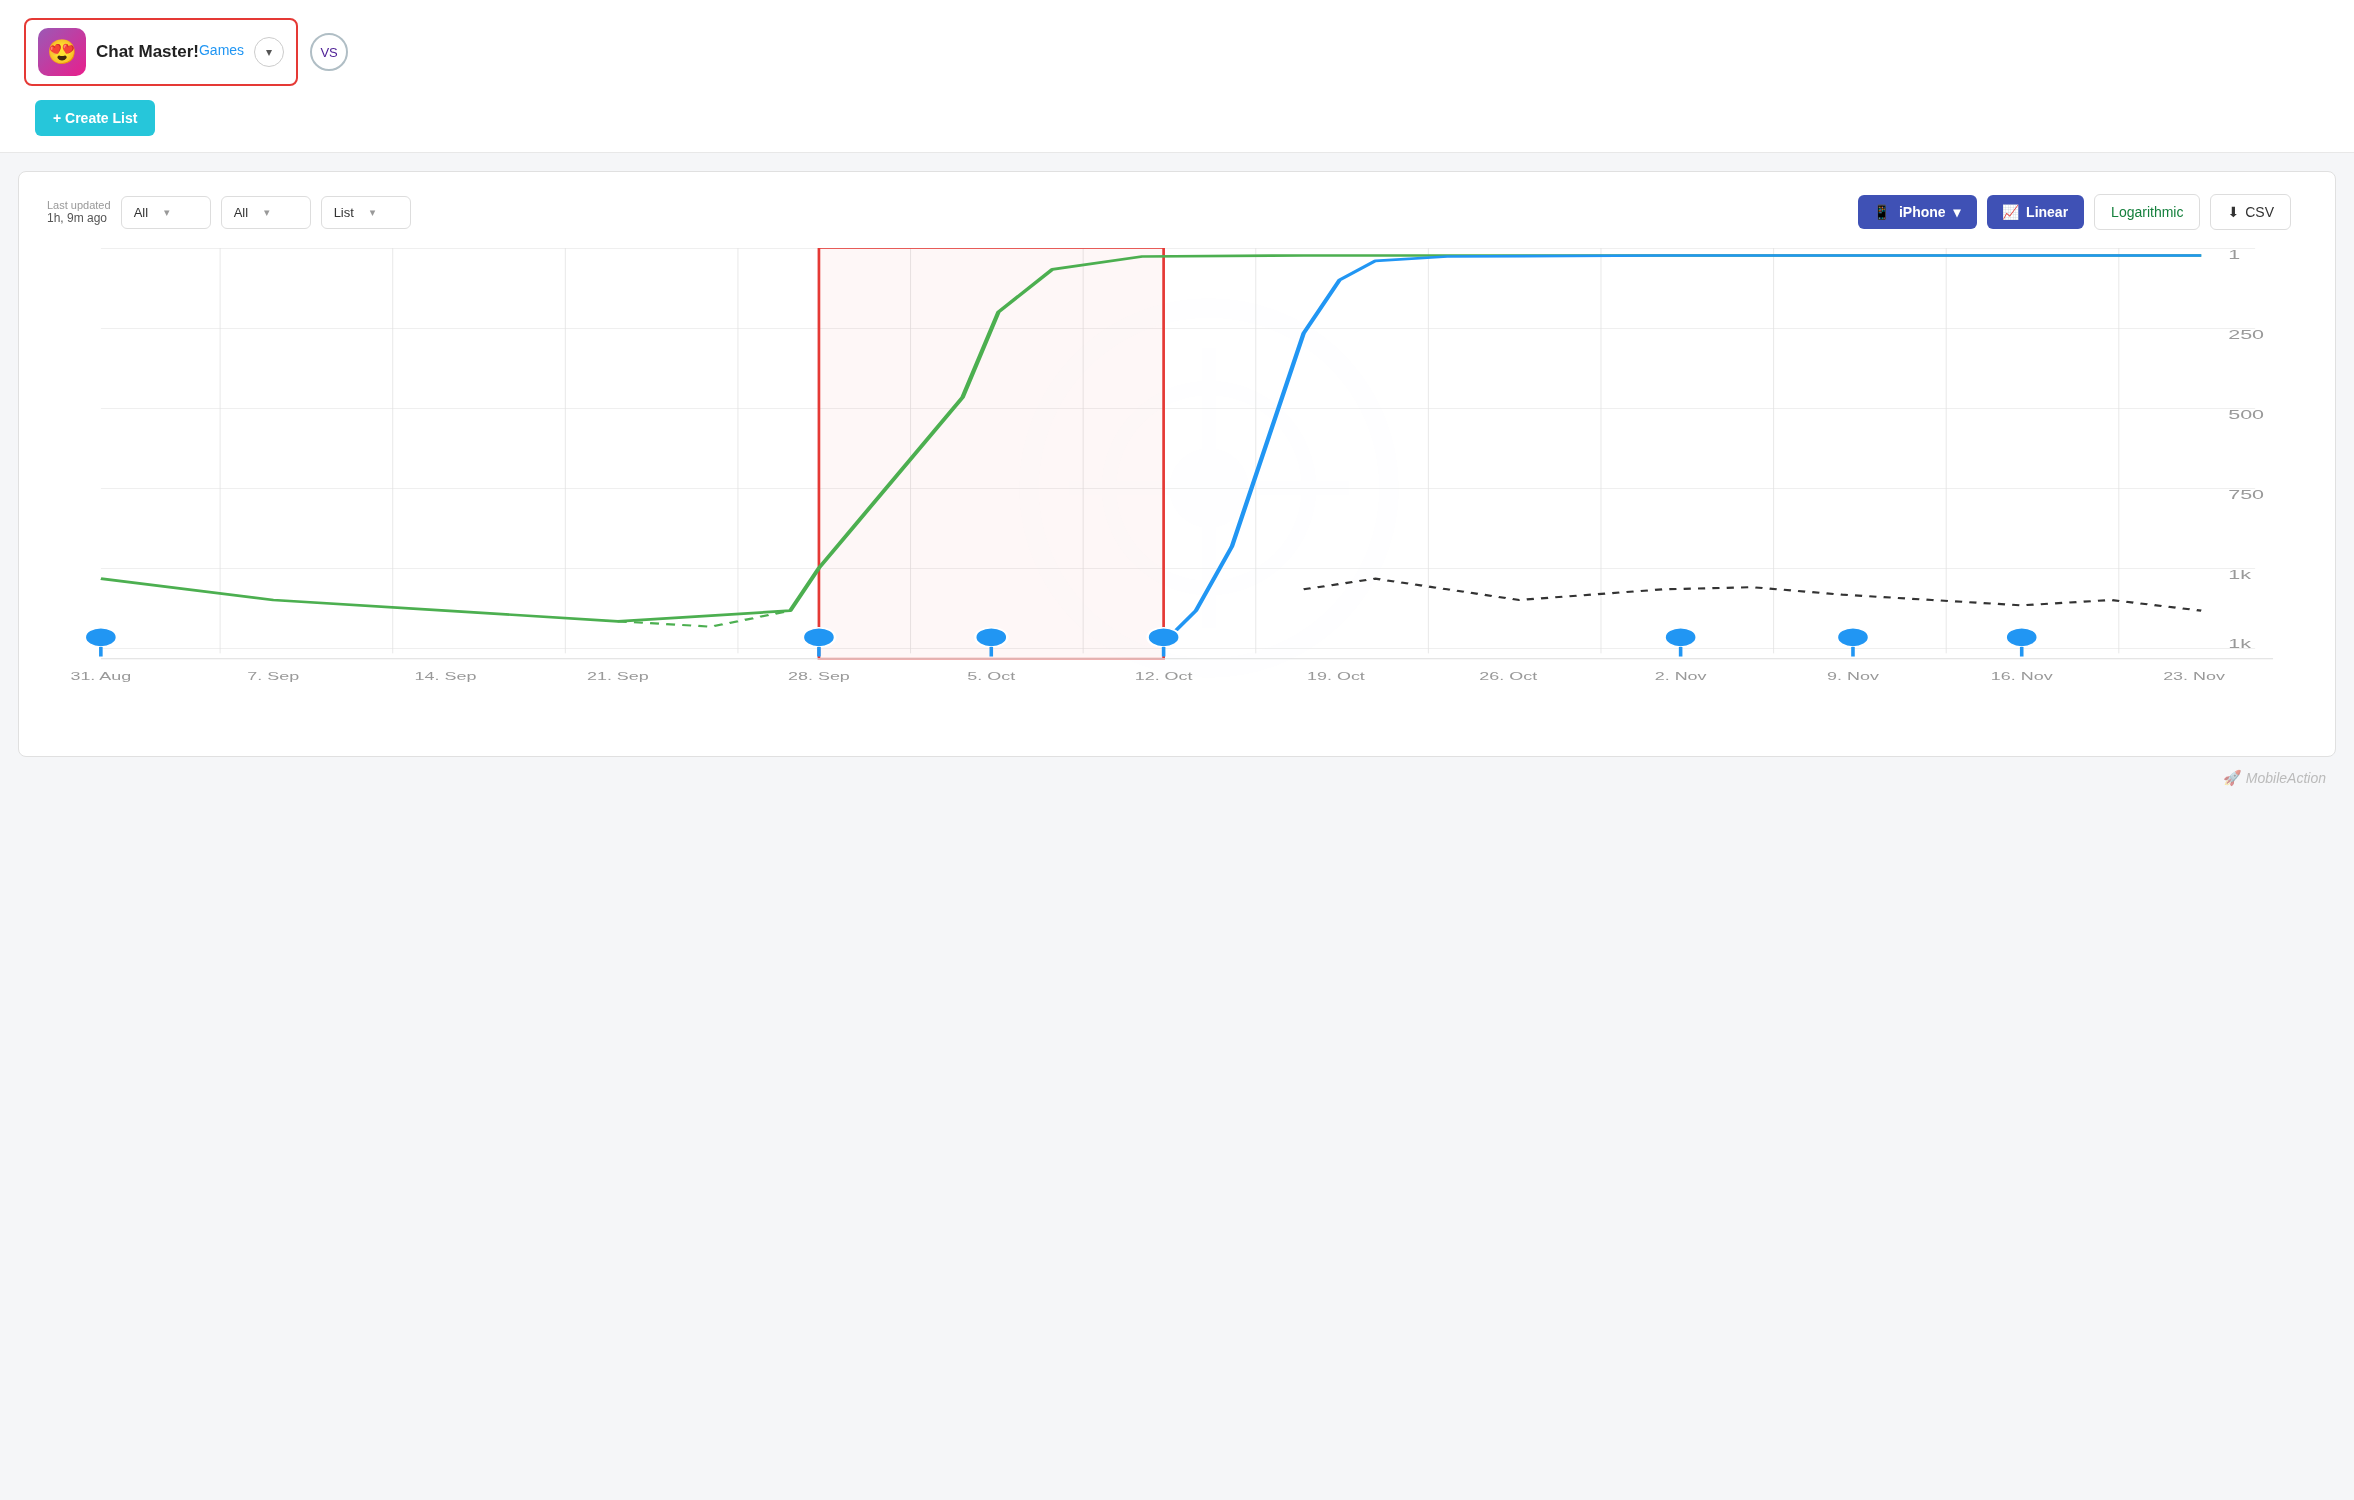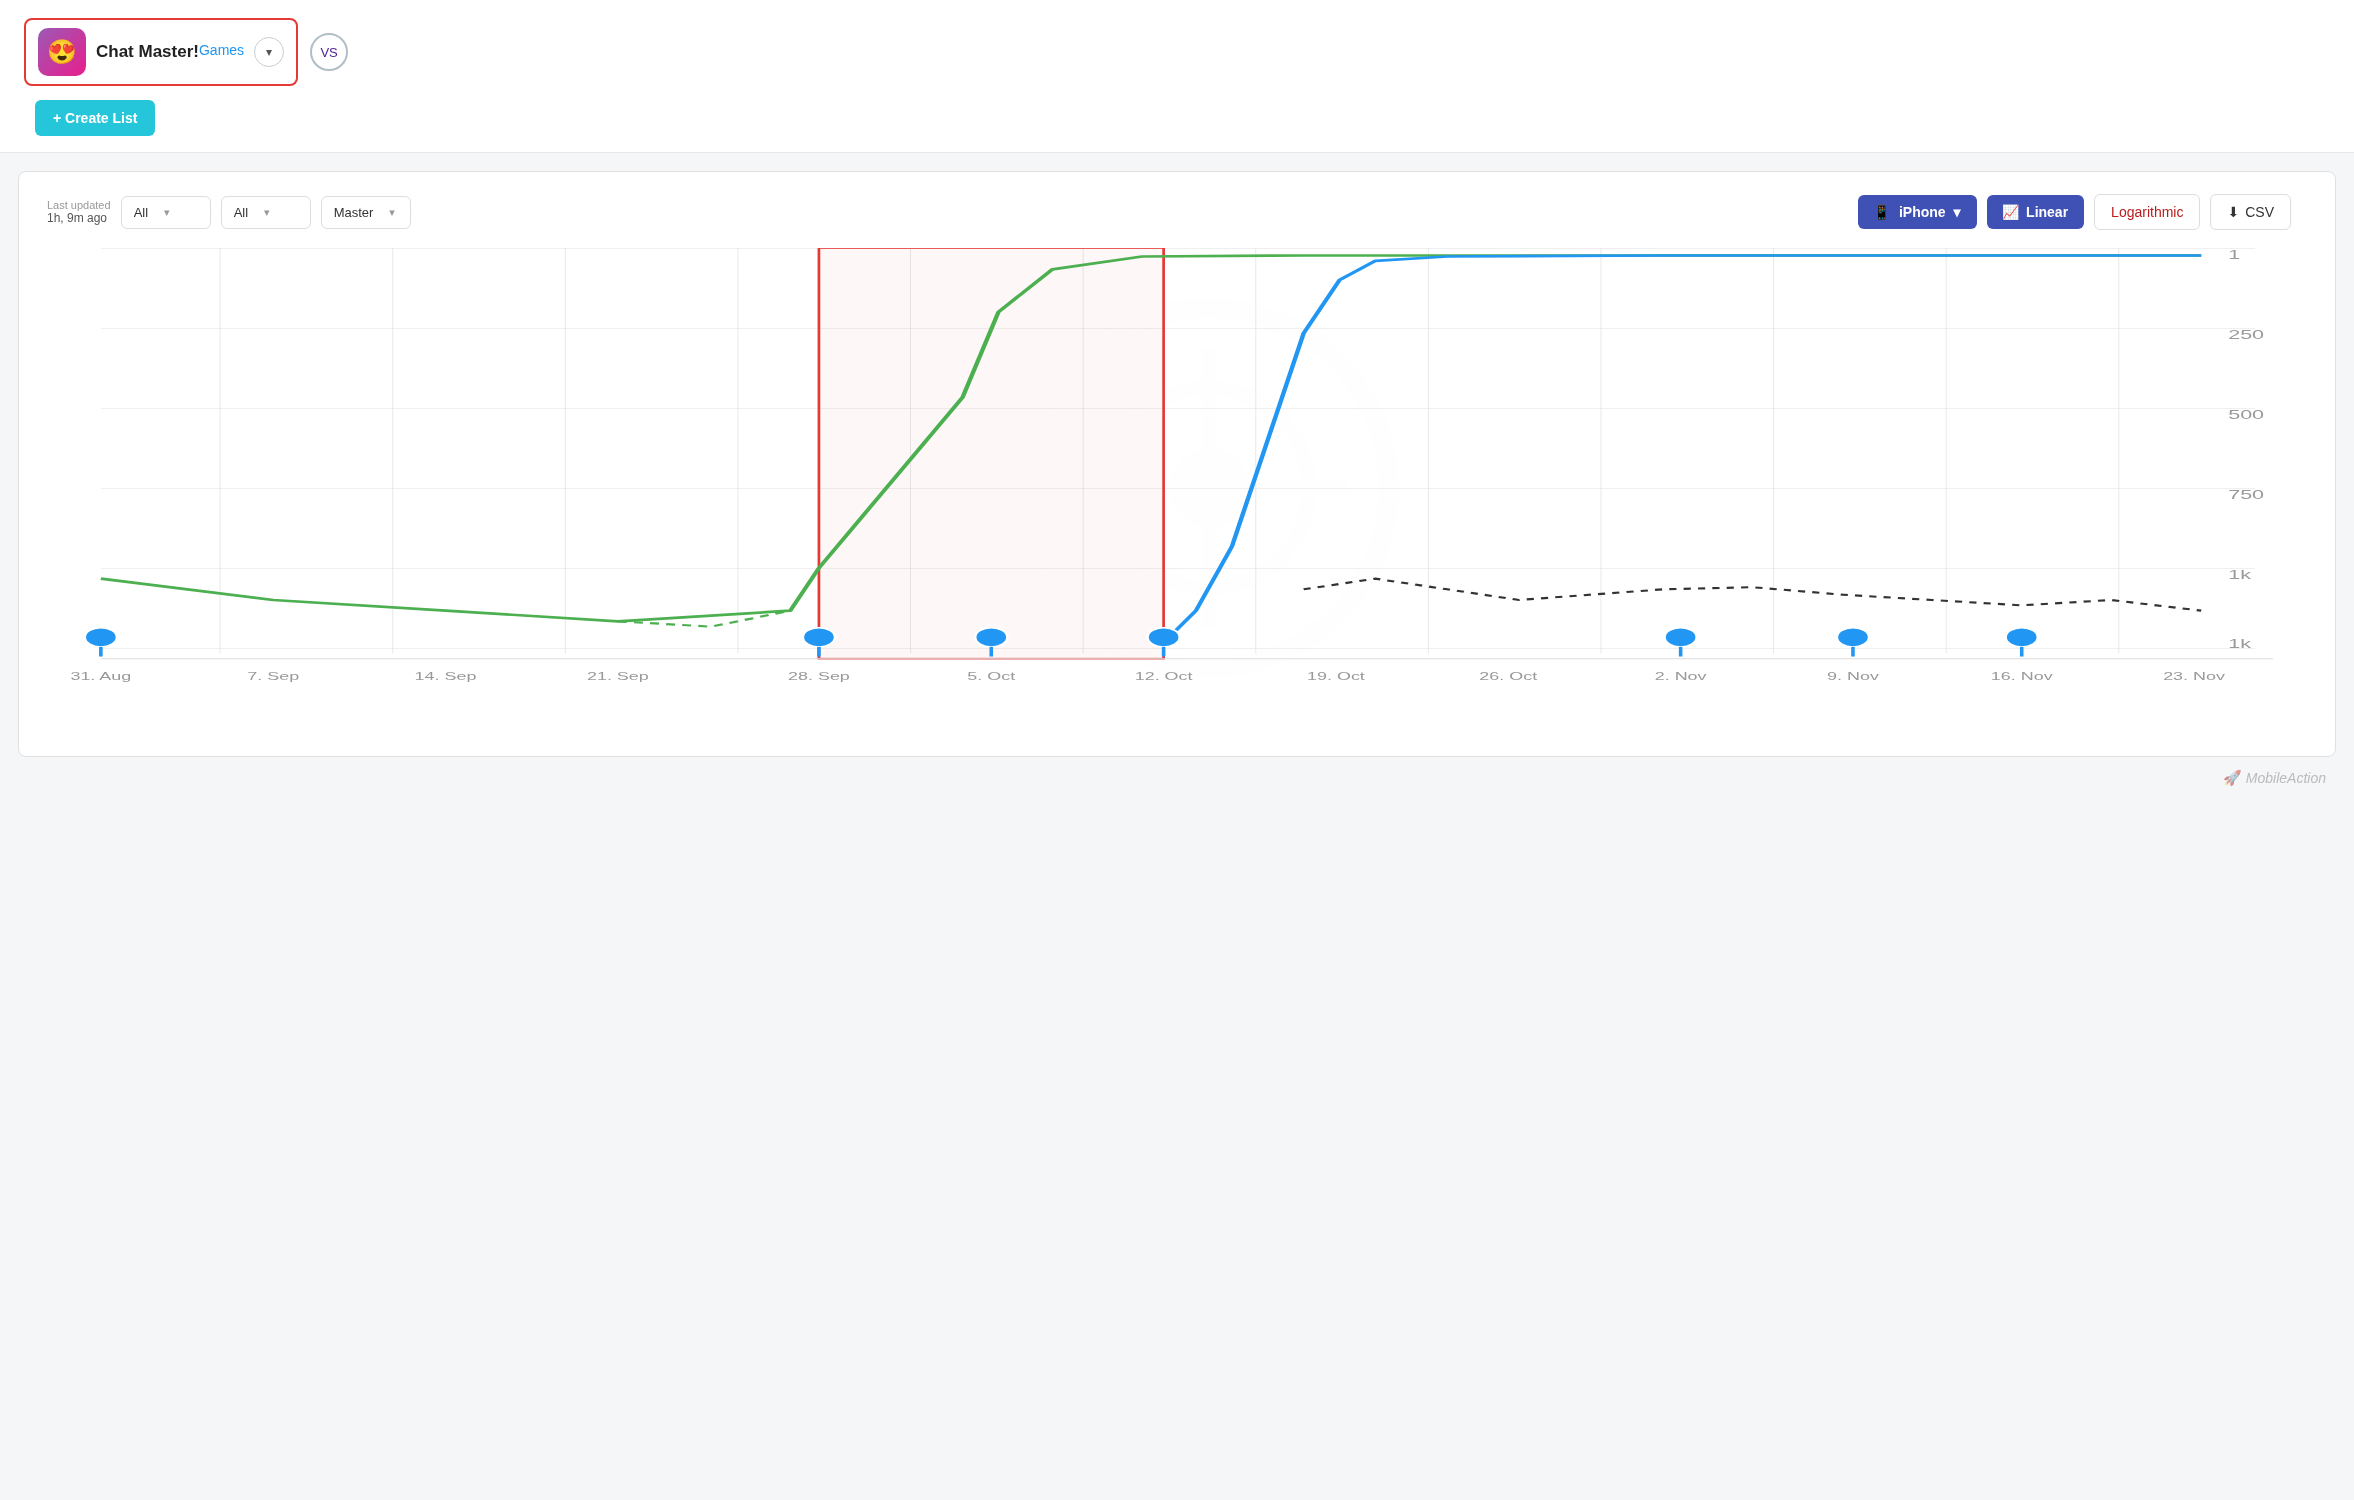--- a/index.html
+++ b/index.html
@@ -137,21 +137,21 @@
       font-size: 14px;
       font-weight: 600;
       cursor: pointer;
       display: flex;
       align-items: center;
       gap: 6px;
     }
 
     .log-btn {
       background: #fff;
-      color: #b91c1c;
+      color: #15803d;
       border: 1.5px solid #ddd;
       border-radius: 6px;
       padding: 9px 16px;
       font-size: 14px;
       cursor: pointer;
     }
 
     .csv-btn {
       background: #fff;
       color: #333;
@@ -235,21 +235,21 @@
       <span>All</span>
       <span class="filter-select-arrow">▾</span>
     </div>
 
     <div class="filter-select">
       <span>All</span>
       <span class="filter-select-arrow">▾</span>
     </div>
 
     <div class="filter-select">
-      <span>Master</span>
+      <span>List</span>
       <span class="filter-select-arrow">▾</span>
     </div>
 
     <div class="spacer"></div>
 
     <button class="iphone-btn">
       <span style="font-size:14px;">📱</span>
       <span>iPhone</span>
       <span>▾</span>
     </button>

